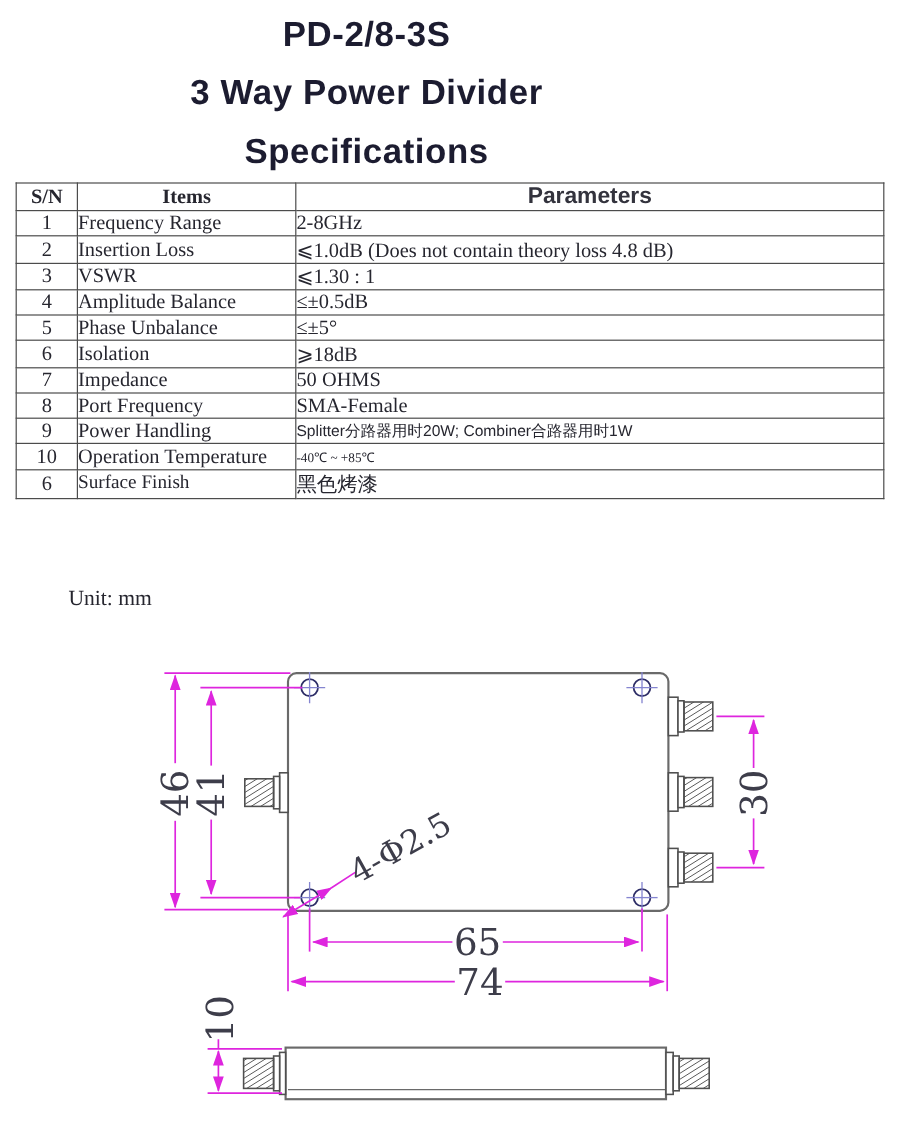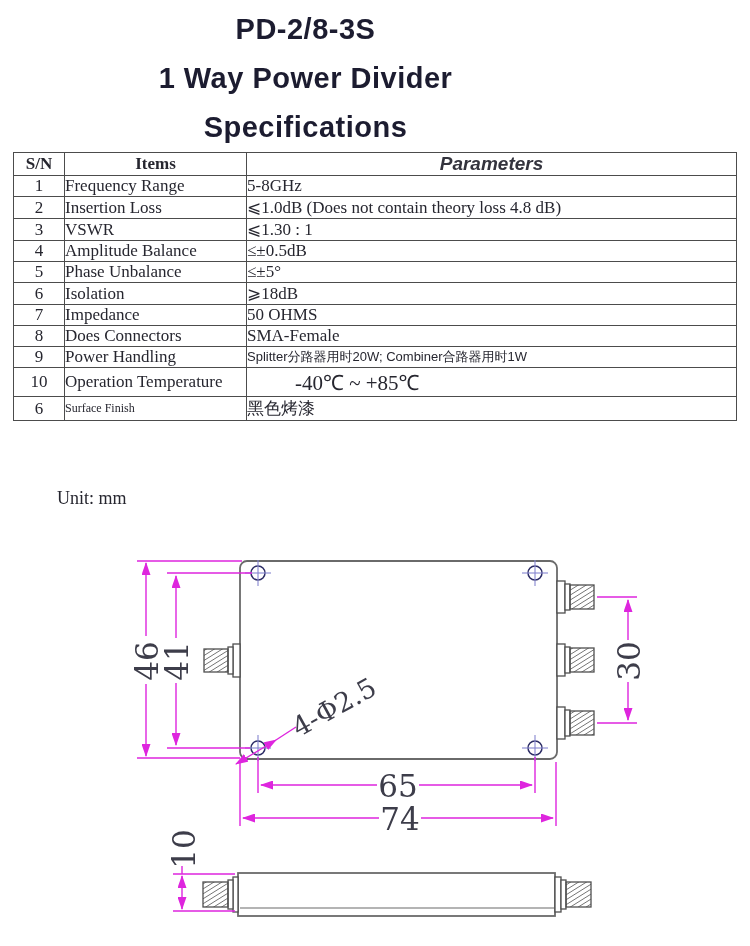--- a/index.html
+++ b/index.html
@@ -21,56 +21,56 @@
     border-collapse:collapse;table-layout:fixed;
     font-family:"Liberation Serif", serif;font-size:17px;color:#26262f;
   }
   table.spec col.c-sn{width:51px;}
   table.spec col.c-item{width:182px;}
   table.spec th, table.spec td{
     border:1.6px solid #4c4c4c;padding:0 0 0 0;vertical-align:middle;
     overflow:hidden;white-space:nowrap;
   }
   table.spec th{font-weight:700;text-align:center;}
-  th.h-params{font-family:"Liberation Sans", sans-serif;font-size:19px;color:#33333d;font-style:italic;}
+  th.h-params{font-family:"Liberation Sans", sans-serif;font-size:19px;color:#33333d;}
   td.sn{text-align:center;}
   td.item{padding-left:11px;white-space:pre-wrap;}
   td.param{padding-left:13px;}
   tr.r9 td.param{font-family:Liberation Sans, sans-serif;font-size:13px;}
-  tr.r11 td.item{font-size:12px;}
-  tr.r12 td.param, tr.r10 td.param{font-size:21px;padding-left:48px;}
+  tr.r11 td.item{font-size:16px;}
+  tr.r12 td.param, tr.r10 td.param{font-size:11px;}
 
   #unit-note{
     position:absolute;top:488px;left:33px;font-size:18px;color:#26262f;margin-left:24px;
   }
   #drawing{position:absolute;top:530px;left:0;}
 </style>
 </head>
 <body>
 
 <div class="title" id="title-model">PD-2/8-3S</div>
-<div class="title" id="title-product">1 Way Power Divider</div>
+<div class="title" id="title-product">3 Way Power Divider</div>
 <div class="title" id="title-section">Specifications</div>
 
 <table class="spec">
   <colgroup>
       <col class="c-sn">
       <col class="c-item">
       <col class="c-param">
     </colgroup>
   <tbody>
       <tr>
     <th>S/N</th>
     <th>Items</th>
     <th class="h-params">Parameters</th>
   </tr>
   <tr class="r1">
         <td class="sn">1</td>
         <td class="item">Frequency Range</td>
-        <td class="param">5-8GHz</td>
+        <td class="param">2-8GHz</td>
       </tr>
   <tr class="r2">
         <td class="sn">2</td>
         <td class="item">Insertion Loss</td>
         <td class="param">⩽1.0dB (Does not contain theory loss 4.8 dB)</td>
       </tr>
   <tr class="r3">
         <td class="sn">3</td>
         <td class="item">VSWR</td>
         <td class="param">⩽1.30 : 1</td>
@@ -90,21 +90,21 @@
         <td class="item">Isolation</td>
         <td class="param">⩾18dB</td>
       </tr>
   <tr class="r7">
         <td class="sn">7</td>
         <td class="item">Impedance</td>
         <td class="param">50 OHMS</td>
       </tr>
   <tr class="r8">
         <td class="sn">8</td>
-        <td class="item">Does Connectors</td>
+        <td class="item">Port Frequency</td>
         <td class="param">SMA-Female</td>
       </tr>
   <tr class="r9">
         <td class="sn">9</td>
         <td class="item">Power Handling</td>
         <td class="param">Splitter分路器用时20W; Combiner合路器用时1W</td>
       </tr>
   <tr class="r10">
         <td class="sn">10</td>
         <td class="item">Operation Temperature</td>

